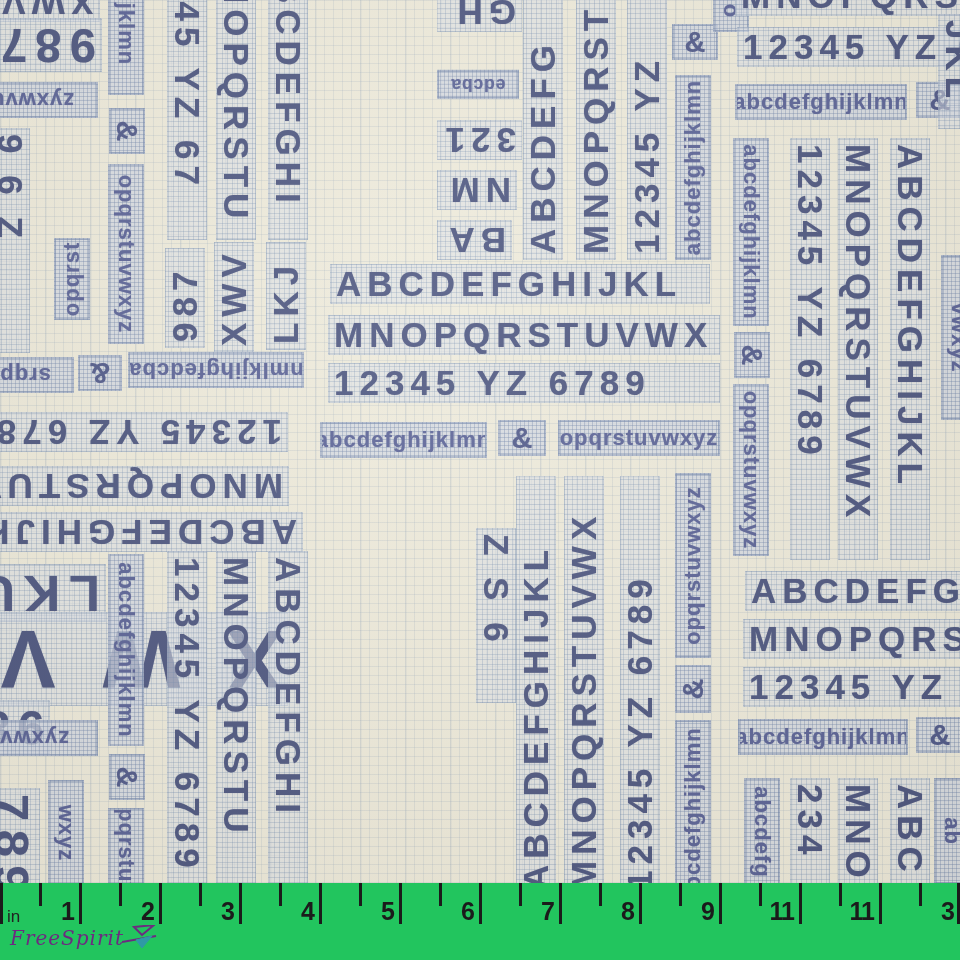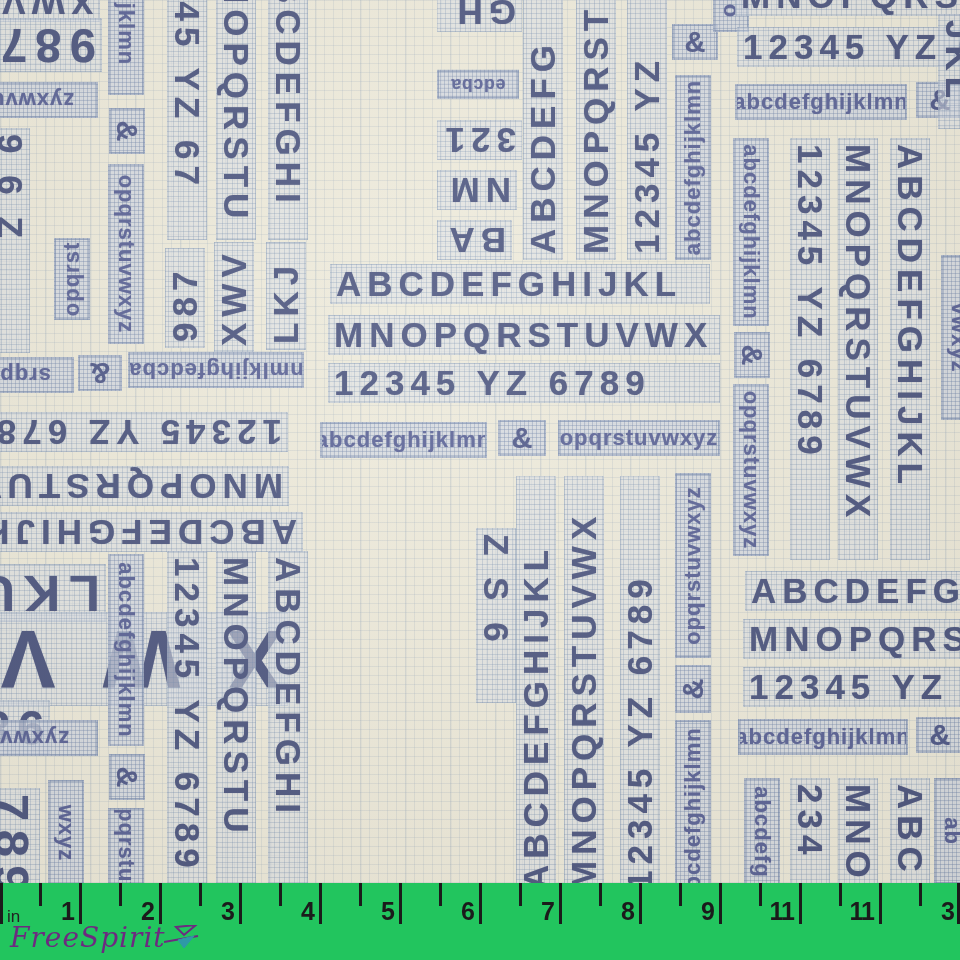--- a/index.html
+++ b/index.html
@@ -35,21 +35,21 @@
   
   .footer{position:absolute;left:0;top:883px;width:960px;height:77px;background:#22c55e;}
   .ruler{position:absolute;left:0;top:0;width:960px;height:50px;}
   .tick{position:absolute;top:0;width:3px;background:#1b1b1b;}
   .tick.inch{height:41px;}
   .tick.half{height:23px;}
   .rnum{position:absolute;top:14px;width:36px;text-align:right;font-size:25px;font-weight:600;
     color:#1b1b1b;letter-spacing:-1px;}
   .unit{position:absolute;left:7px;top:24px;font-size:17px;color:#222;}
   .brand{position:absolute;left:10px;top:40px;display:flex;align-items:flex-start;}
-  .logo-text{font-family:"DejaVu Serif",serif;font-style:italic;font-size:28px;line-height:30px;
+  .logo-text{font-family:"DejaVu Serif",serif;font-style:italic;font-size:20px;line-height:30px;
     color:#6d2a80;letter-spacing:1px;}
   .bird{margin-left:-2px;margin-top:2px;}
   .site{position:absolute;right:6px;top:47px;font-size:21px;font-weight:700;color:#7e2d87;letter-spacing:0.3px;}
 </style>
 </head>
 <body>
 
 <div class="stage">
 
   <div class="fabric">

